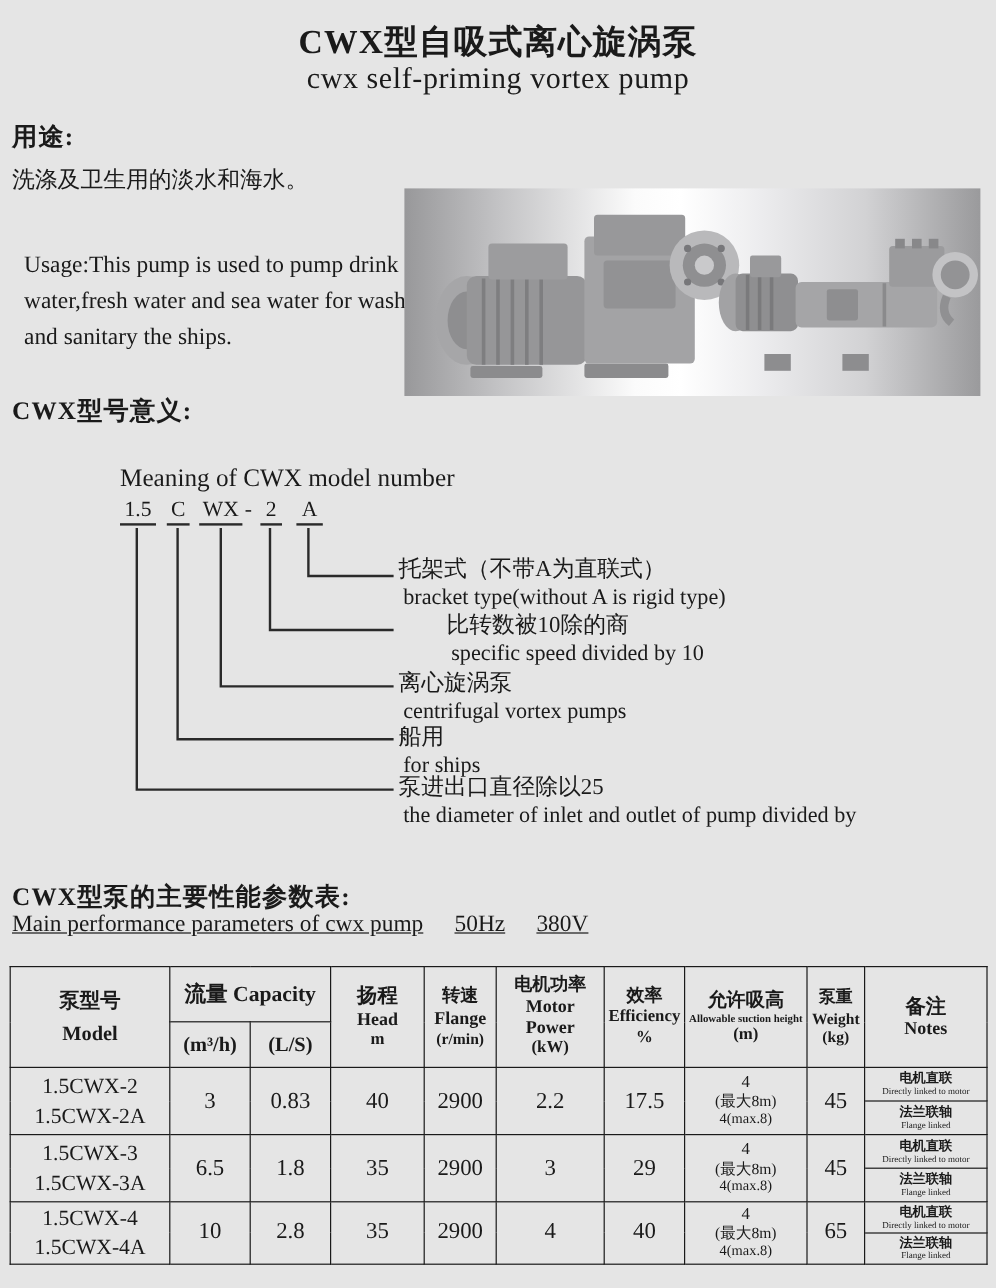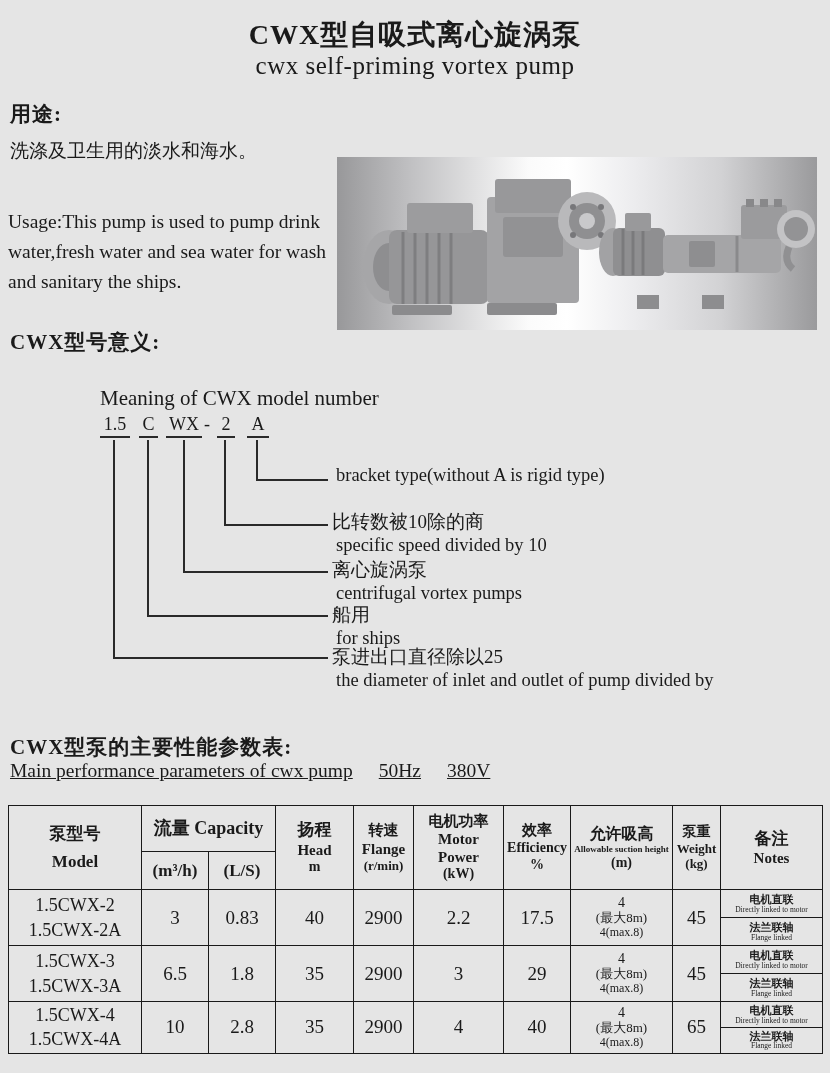--- a/index.html
+++ b/index.html
@@ -6,21 +6,21 @@
   .page{
     position:relative;width:830px;height:1073px;background:#e5e5e5;
     font-family:"Liberation Serif","DejaVu Serif",serif;color:#1a1a1a;overflow:hidden;
   }
   .abs{position:absolute;}
   .doc-title{top:16px;left:0;width:100%;text-align:center;font-size:28px;font-weight:bold;letter-spacing:1px;}
   .doc-subtitle{top:52px;left:0;width:100%;text-align:center;font-size:25px;letter-spacing:0.5px;}
   .sec-heading{font-size:21px;font-weight:bold;letter-spacing:1px;}
   .usage-zh{top:136px;left:10px;width:332px;font-size:19px;line-height:1.6;}
   .usage-zh .indent{text-indent:2em;}
-  .usage-en{top:207px;left:8px;width:334px;font-size:19.5px;line-height:1.55;}
+  .usage-en{top:207px;left:20px;width:334px;font-size:19.5px;line-height:1.55;}
   .photo-panel{
     top:157px;left:337px;width:480px;height:173px;
     background:linear-gradient(90deg,#98989a 0%,#c2c2c4 16%,#fbfbfb 40%,#ffffff 48%,#ececee 62%,#d2d2d4 80%,#9a9a9c 100%);
   }
   .meaning-en{top:386px;left:100px;font-size:21px;}
   .diagram{top:415px;left:80px;width:745px;height:290px;}
   .code-seg{position:absolute;top:0;font-size:18px;border-bottom:2px solid #2a2a2a;padding:0 2px 1px 2px;line-height:1.1;}
   .code-hyphen{position:absolute;top:0;font-size:18px;line-height:1.1;}
   .diagram svg{position:absolute;left:0;top:0;}
   .dlabel{position:absolute;left:252px;}
@@ -124,23 +124,24 @@
       <polyline points="34,25 34,243 248,243" fill="none" stroke="#2a2a2a" stroke-width="2"></polyline>
     </svg>
     <span class="code-seg" style="left:20px;width:26px;text-align:center;">1.5</span>
     <span class="code-seg" style="left:59px;width:15px;text-align:center;">C</span>
     <span class="code-seg" style="left:86px;width:32px;text-align:center;">WX</span>
     <span class="code-hyphen" style="left:124px;">-</span>
     <span class="code-seg" style="left:137px;width:14px;text-align:center;">2</span>
     <span class="code-seg" style="left:167px;width:18px;text-align:center;">A</span>
 
     <div class="dlabel" style="top:49px;">
+      <div class="zh">托架式（不带A为直联式）</div>
       <div class="en">bracket type(without  A is rigid type)</div>
     </div>
-    <div class="dlabel" style="top:96px;">
+    <div class="dlabel" style="top:96px;margin-left:40px;">
       <div class="zh">比转数被10除的商</div>
       <div class="en">specific speed divided by 10</div>
     </div>
     <div class="dlabel" style="top:144px;">
       <div class="zh">离心旋涡泵</div>
       <div class="en">centrifugal vortex pumps</div>
     </div>
     <div class="dlabel" style="top:189px;">
       <div class="zh">船用</div>
       <div class="en">for ships</div>

